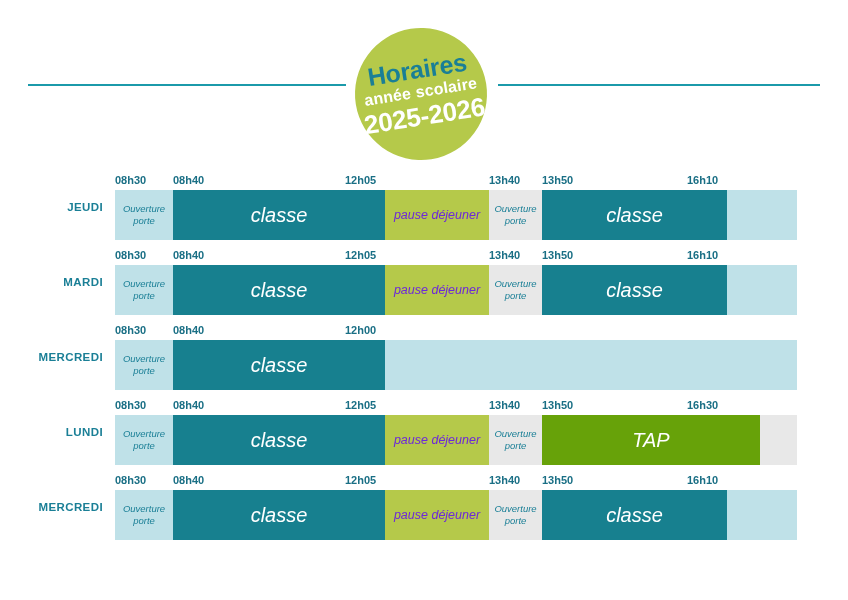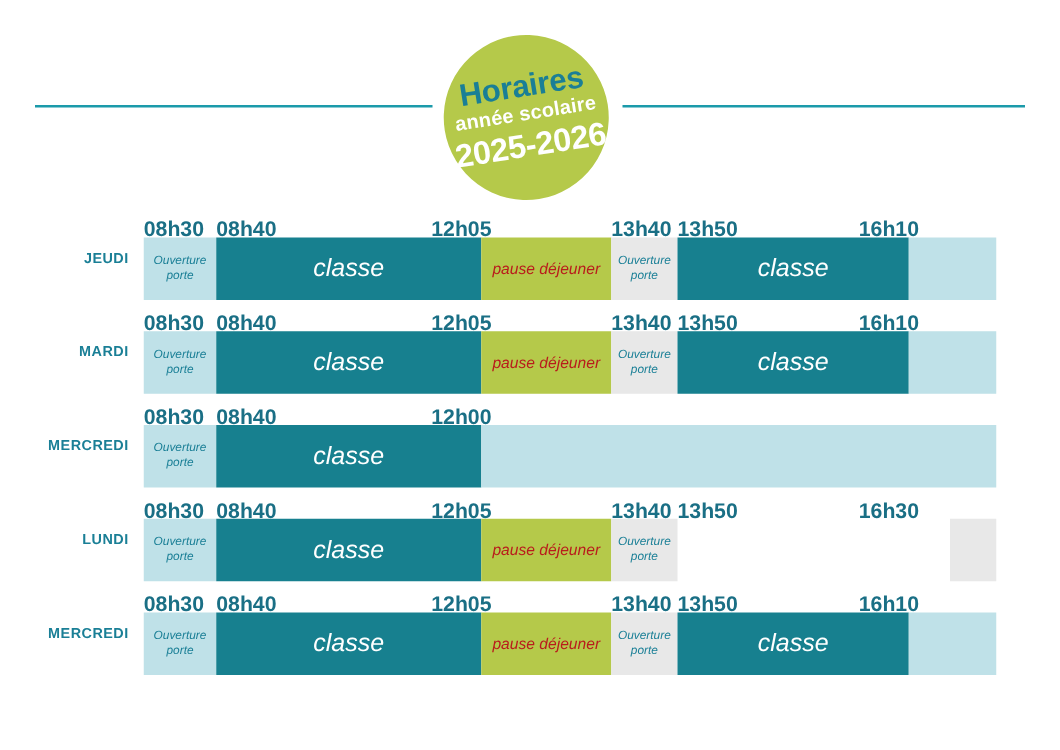--- a/index.html
+++ b/index.html
@@ -120,36 +120,36 @@
     font-size: 9.5px;
     line-height: 1.25;
   }
   .seg.classe {
     background: #17808f;
     color: #ffffff;
     font-size: 20px;
   }
   .seg.pause {
     background: #b5c94a;
-    color: #b91c1c;
+    color: #6d28d9;
     font-size: 12.5px;
   }
   .seg.tap {
     background: #67a209;
     color: #ffffff;
     font-size: 20px;
   }
   .seg.filler-cyan { background: #bfe1e8; }
   .seg.filler-gray { background: #e8e8e8; }
 
   .tick {
     position: absolute;
     top: 4px;
     color: #1a6f85;
-    font-size: 17px;
+    font-size: 11px;
     font-weight: bold;
     white-space: nowrap;
   }
 </style>
 </head>
 <body>
 
 <div id="header">
   <div class="rule left"></div>
   <div class="rule right"></div>
@@ -212,20 +212,21 @@
         <div class="tick" style="left: 0px;">08h30</div>
         <div class="tick" style="left: 58px;">08h40</div>
         <div class="tick" style="left: 230px;">12h05</div>
         <div class="tick" style="left: 374px;">13h40</div>
         <div class="tick" style="left: 427px;">13h50</div>
         <div class="tick" style="left: 572px;">16h30</div>
         <div class="seg ouverture-a" style="left: 0px; width: 58px;">Ouverture porte</div>
         <div class="seg classe" style="left: 58px; width: 212px;">classe</div>
         <div class="seg pause" style="left: 270px; width: 104px;">pause déjeuner</div>
         <div class="seg ouverture-b" style="left: 374px; width: 53px;">Ouverture porte</div>
+        <div class="seg tap" style="left: 427px; width: 218px;">TAP</div>
         <div class="seg filler-gray" style="left: 645px; width: 37px;"></div>
       </div>
     </div>
     <div class="day-row">
       <div class="day-label">MERCREDI</div>
       <div class="track">
         <div class="tick" style="left: 0px;">08h30</div>
         <div class="tick" style="left: 58px;">08h40</div>
         <div class="tick" style="left: 230px;">12h05</div>
         <div class="tick" style="left: 374px;">13h40</div>

